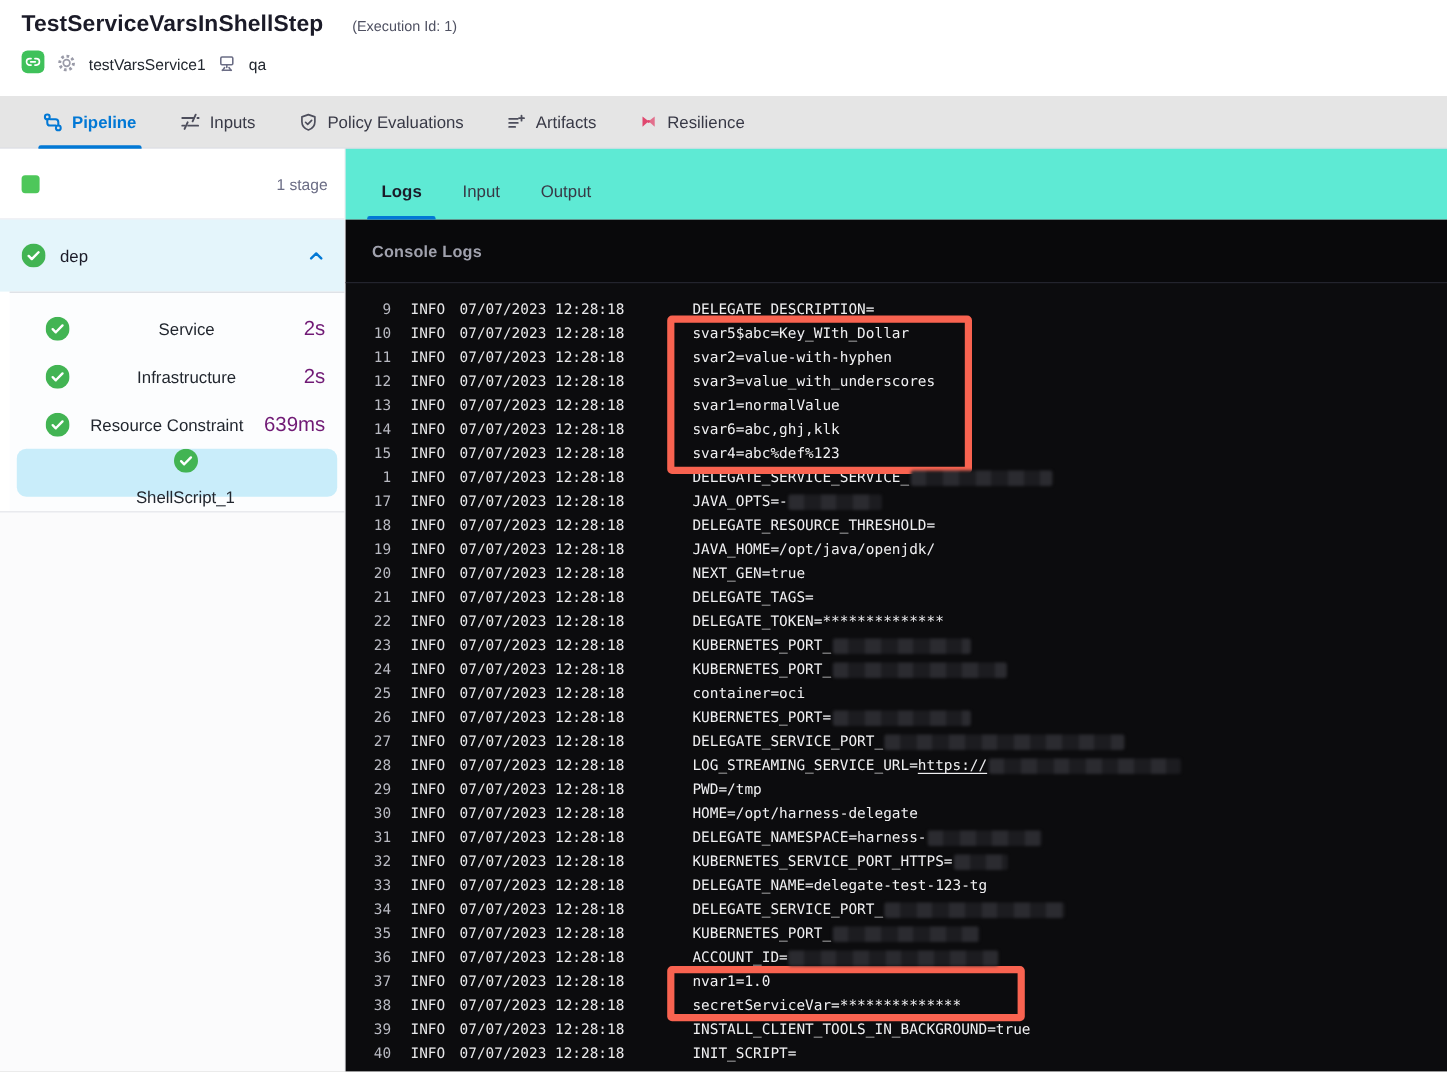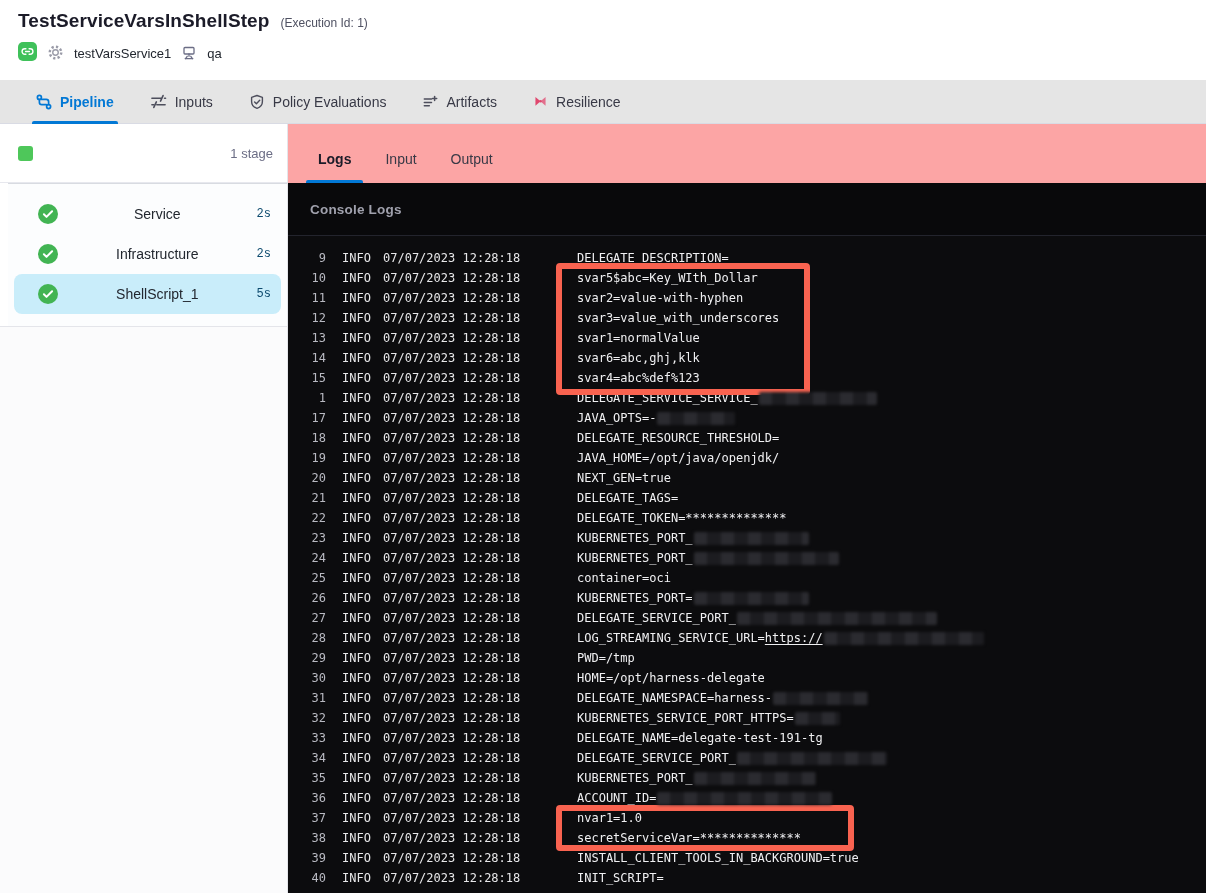--- a/index.html
+++ b/index.html
@@ -1,20 +1,20 @@
 <!DOCTYPE html>
 <html><head>
 <meta charset="utf-8">
 <style>
   * { margin:0; padding:0; box-sizing:border-box; }
   html,body { width:1206px; height:893px; background:#fff; font-family:"Liberation Sans", sans-serif; overflow:hidden; }
 
   
   .top-header { height:80px; background:#fff; padding:10px 18px 0 18px; }
-  .title-row { display:flex; align-items:baseline; gap:11px; }
+  .title-row { display:flex; align-items:baseline; gap:24px; }
   .page-title { font-size:19px; font-weight:700; color:#1b1b28; letter-spacing:.1px; }
   .exec-id { font-size:12px; color:#4f5162; }
   .meta-row { display:flex; align-items:flex-end; gap:10px; margin-top:10px; }
   .svc-badge { width:19px; height:19px; border-radius:5px; background:#3fc15a; display:flex; align-items:center; justify-content:center; }
   .meta-text { font-size:13px; color:#22272f; }
   .icon { display:inline-flex; align-items:center; justify-content:center; }
 
   
   .main-tabs { height:44px; display:flex; align-items:stretch; gap:36px; padding:0 0 0 36px; border-bottom:1px solid #d9dbe4; background:#e5e5e5; }
   .main-tab { display:flex; align-items:center; gap:8px; font-size:14px; color:#383946; cursor:pointer; position:relative; }
@@ -28,27 +28,27 @@
   .content { display:flex; height:769px; }
   .sidebar { width:288px; border-right:1px solid #e4e5ea; background:#fff; display:flex; flex-direction:column; }
   .stage-header { height:59px; display:flex; align-items:center; justify-content:space-between; padding:0 14px 0 18px; background:#fff; border-bottom:1px solid #e7e8ee; }
   .stage-square { width:15px; height:15px; border-radius:3px; background:#4ec75a; }
   .stage-count { font-size:13px; color:#6b6d85; }
   .stage-group { height:60px; background:#e4f5fb; display:flex; align-items:center; padding:0 16px 0 18px; gap:12px; cursor:pointer; }
   .stage-group-label { font-size:14px; color:#1b1b28; font-weight:500; flex:1; }
   .steps { list-style:none; background:#fcfdfe; padding:10px 6px 12px 6px; border-top:1px solid #d8dbe1; margin:0 0 0 8px; }
   .step { height:40px; display:flex; align-items:center; gap:12px; padding:0 10px 0 24px; border-radius:8px; cursor:pointer;text-align:center; }
   .step-label { font-size:14px; color:#22272f; flex:1; }
-  .step-duration { font-size:12px; color:#0c4a6e;font-family:Liberation Mono, monospace; }
-  .step.selected { background:#c9edfa; }
+  .step-duration { font-size:17px; color:#701a75; }
+  .step.selected { background:#c9edfa;flex-direction:column; }
   .sidebar-rest { flex:1; background:#fbfbfc; border-top:1px solid #e4e5ea; }
 
   
   .right-col { flex:1; display:flex; flex-direction:column; min-width:0; }
-  .log-tabs { height:59px; background:#fca5a5; display:flex; align-items:flex-end; gap:28px; padding:0 0 0 27px; }
+  .log-tabs { height:59px; background:#5eead4; display:flex; align-items:flex-end; gap:28px; padding:0 0 0 27px; }
   .log-tab { font-size:14px; color:#383946; padding:0 3px 16px 3px; cursor:pointer; position:relative; }
   .log-tab.active { color:#1b1b28; font-weight:700; }
   .log-tab.active::after { content:""; position:absolute; left:-9px; right:-9px; bottom:0; height:3px; background:#0278d5; border-radius:2px 2px 0 0; }
 
   .console-header { height:52px; background:#09090b; display:flex; align-items:center; padding:0 22px; }
   .console-title { font-size:13.5px; font-weight:700; color:#a0a1ad; letter-spacing:.2px; }
   .console-body { flex:1; background:#0c0c0e; border-top:1px solid #23242d; position:relative; padding-top:12px; overflow:hidden;
                   font-family:"DejaVu Sans Mono","Liberation Mono",monospace; font-size:12px; }
   .log-row { height:20px; display:flex; align-items:center; white-space:pre; }
   .log-num { width:26px; margin-left:12px; text-align:right; color:#b9bac2; }
@@ -161,20 +161,34 @@
 </nav>
 
 <div class="content">
 
   <aside class="sidebar">
     <div class="stage-header">
       <span class="stage-square"></span>
       <span class="stage-count">1 stage</span>
     </div>
 
+    <div class="stage-group">
+      <span class="icon">
+        <svg width="20" height="20" viewBox="0 0 20 20">
+            <circle cx="10" cy="10" r="10" fill="#42b453"></circle>
+            <path d="M5.9 10.3l2.6 2.6 5.6-5.7" stroke="#fff" stroke-width="2" fill="none" stroke-linecap="round" stroke-linejoin="round"></path>
+          </svg>
+      </span>
+      <span class="stage-group-label">dep</span>
+      <span class="icon">
+        <svg width="15" height="15" viewBox="0 0 16 16" fill="none">
+            <path d="M3.5 10 8 5.5 12.5 10" stroke="#0278d5" stroke-width="2.1" stroke-linecap="round" stroke-linejoin="round"></path>
+          </svg>
+      </span>
+    </div>
 
     <ul class="steps">
       <li class="step">
         <span class="icon">
             <svg width="20" height="20" viewBox="0 0 20 20">
               <circle cx="10" cy="10" r="10" fill="#42b453"></circle>
               <path d="M5.9 10.3l2.6 2.6 5.6-5.7" stroke="#fff" stroke-width="2" fill="none" stroke-linecap="round" stroke-linejoin="round"></path>
             </svg>
           </span>
         <span class="step-label">Service</span>
@@ -183,20 +197,30 @@
       <li class="step">
         <span class="icon">
             <svg width="20" height="20" viewBox="0 0 20 20">
               <circle cx="10" cy="10" r="10" fill="#42b453"></circle>
               <path d="M5.9 10.3l2.6 2.6 5.6-5.7" stroke="#fff" stroke-width="2" fill="none" stroke-linecap="round" stroke-linejoin="round"></path>
             </svg>
           </span>
         <span class="step-label">Infrastructure</span>
         <span class="step-duration">2s</span>
       </li>
+      <li class="step">
+        <span class="icon">
+            <svg width="20" height="20" viewBox="0 0 20 20">
+              <circle cx="10" cy="10" r="10" fill="#42b453"></circle>
+              <path d="M5.9 10.3l2.6 2.6 5.6-5.7" stroke="#fff" stroke-width="2" fill="none" stroke-linecap="round" stroke-linejoin="round"></path>
+            </svg>
+          </span>
+        <span class="step-label">Resource Constraint</span>
+        <span class="step-duration">639ms</span>
+      </li>
       <li class="step selected">
         <span class="icon">
             <svg width="20" height="20" viewBox="0 0 20 20">
               <circle cx="10" cy="10" r="10" fill="#42b453"></circle>
               <path d="M5.9 10.3l2.6 2.6 5.6-5.7" stroke="#fff" stroke-width="2" fill="none" stroke-linecap="round" stroke-linejoin="round"></path>
             </svg>
           </span>
         <span class="step-label">ShellScript_1</span>
         <span class="step-duration">5s</span>
       </li>
@@ -384,21 +408,21 @@
     <span class="log-num">32</span>
     <span class="log-level">INFO</span>
     <span class="log-time">07/07/2023 12:28:18</span>
     <span class="log-msg"><span>KUBERNETES_SERVICE_PORT_HTTPS=</span><span class="redact" style="width: 45px;"></span></span>
   </div>
 
   <div class="log-row">
     <span class="log-num">33</span>
     <span class="log-level">INFO</span>
     <span class="log-time">07/07/2023 12:28:18</span>
-    <span class="log-msg"><span>DELEGATE_NAME=delegate-test-191-tg</span></span>
+    <span class="log-msg"><span>DELEGATE_NAME=delegate-test-123-tg</span></span>
   </div>
 
   <div class="log-row">
     <span class="log-num">34</span>
     <span class="log-level">INFO</span>
     <span class="log-time">07/07/2023 12:28:18</span>
     <span class="log-msg"><span>DELEGATE_SERVICE_PORT_</span><span class="redact" style="width: 150px;"></span></span>
   </div>
 
   <div class="log-row">

